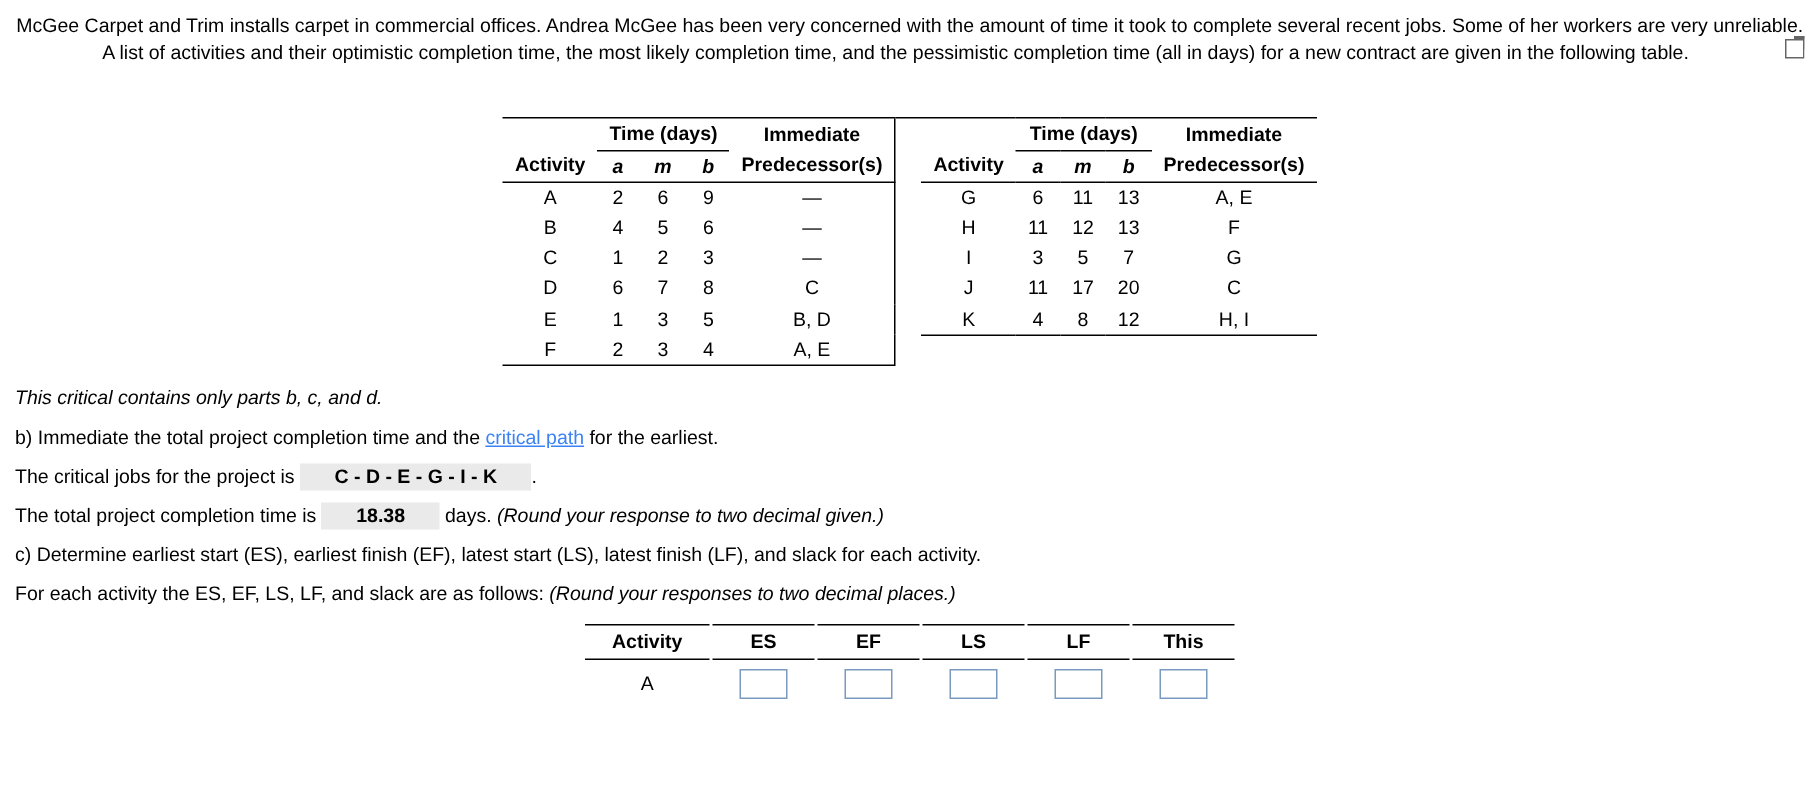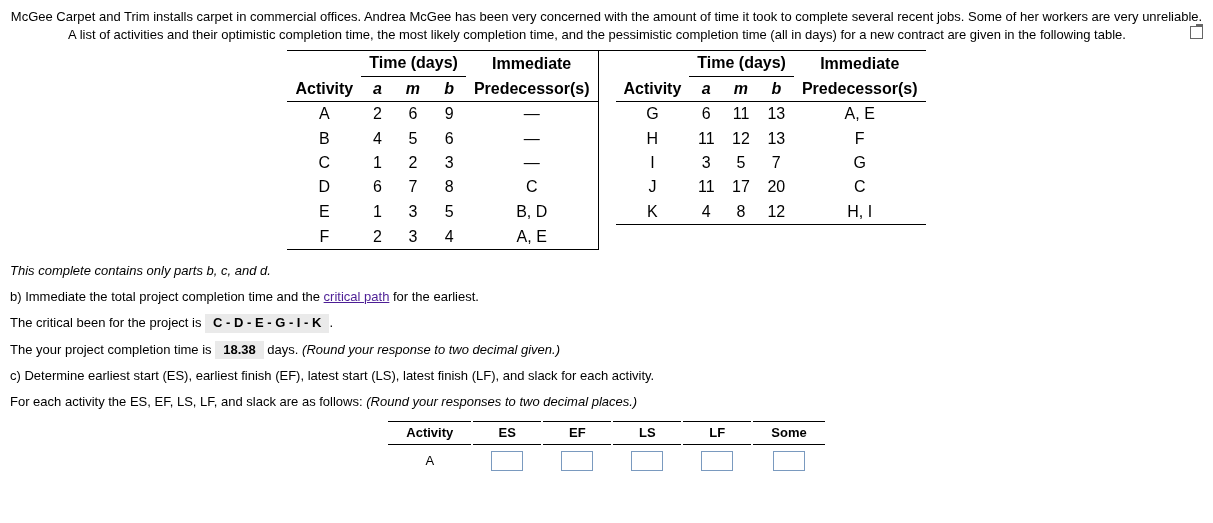--- a/index.html
+++ b/index.html
@@ -31,47 +31,48 @@
     border-top: 2px solid #666;
     border-right: 2px solid #666;
   }
   .tables-wrap {
     display: flex;
     justify-content: center;
     margin: 6px 0 12px 0;
   }
   table.data {
     border-collapse: collapse;
-    font-size: 16px;
+    font-size: 13px;
+    margin-top: 28px;
   }
   table.data th, table.data td {
     padding: 1px 8px;
     text-align: center;
     white-space: nowrap;
   }
   .top-border { border-top: 1px solid #000; }
   .bot-border { border-bottom: 1px solid #000; }
   .main-head th {
     border-bottom: 1px solid #000;
   }
   .group-span {
     border-bottom: 1px solid #000;
   }
   .em { font-style: italic; }
   .b { font-weight: bold; }
   p { margin: 8px 0; }
   .link {
-    color: #4c1d95;
+    color: #3b82f6;
     text-decoration: underline;
     cursor: pointer;
   }
   .ans-box {
     display: inline-block;
     background: #eaeaea;
-    padding: 0 8px;
+    padding: 0 23px;
     font-weight: bold;
   }
   .inp-small {
     width: 30px;
     height: 18px;
     border: 1px solid #7a9abf;
     font-size: 12px;
     text-align: center;
     padding: 0;
   }
@@ -192,50 +193,50 @@
       <td class="bot-border">2</td>
       <td class="bot-border">3</td>
       <td class="bot-border">4</td>
       <td class="bot-border">A, E</td>
       <td colspan="5"></td>
     </tr>
   </tbody>
     </table>
 </div>
 
-<p class="em">This complete contains only parts b, c, and d.</p>
+<p class="em">This critical contains only parts b, c, and d.</p>
 
 <p>
   <span>b) Immediate the total project completion time and the </span><span class="link">critical path</span><span> for the earliest.</span>
 </p>
 
 <p>
-  <span>The critical been for the project is </span><span class="ans-box">C - D - E - G - I - K</span><span>.</span>
-</p>
-
-<p>
-  <span>The your project completion time is </span><span class="ans-box">18.38</span><span> days. </span><span class="em">(Round your response to two decimal given.)</span>
+  <span>The critical jobs for the project is </span><span class="ans-box">C - D - E - G - I - K</span><span>.</span>
+</p>
+
+<p>
+  <span>The total project completion time is </span><span class="ans-box">18.38</span><span> days. </span><span class="em">(Round your response to two decimal given.)</span>
 </p>
 
 <p>c) Determine earliest start (ES), earliest finish (EF), latest start (LS), latest finish (LF), and slack for each activity.</p>
 
 <p>
   <span>For each activity the ES, EF, LS, LF, and slack are as follows: </span><span class="em">(Round your responses to two decimal places.)</span>
 </p>
 
 <div class="ans-table-wrap">
   <table class="ans">
     <tbody>
         <tr>
       <th>Activity</th>
       <th>ES</th>
       <th>EF</th>
       <th>LS</th>
       <th>LF</th>
-      <th>Some</th>
+      <th>This</th>
     </tr>
     <tr>
       <td>A</td>
       <td><input class="inp-small" type="text" style=""></td>
       <td><input class="inp-small" type="text" style=""></td>
       <td><input class="inp-small" type="text" style=""></td>
       <td><input class="inp-small" type="text" style=""></td>
       <td><input class="inp-small" type="text" style=""></td>
     </tr>
   </tbody>

